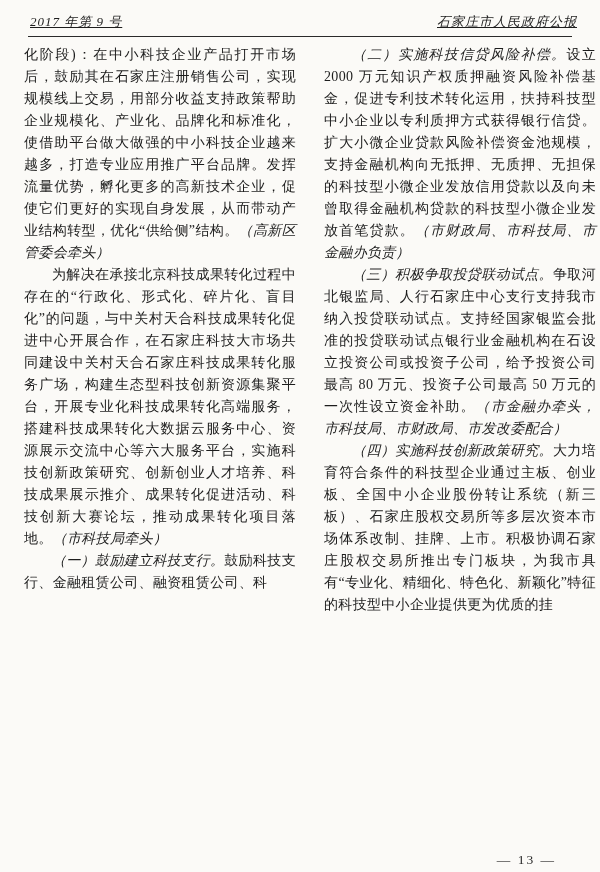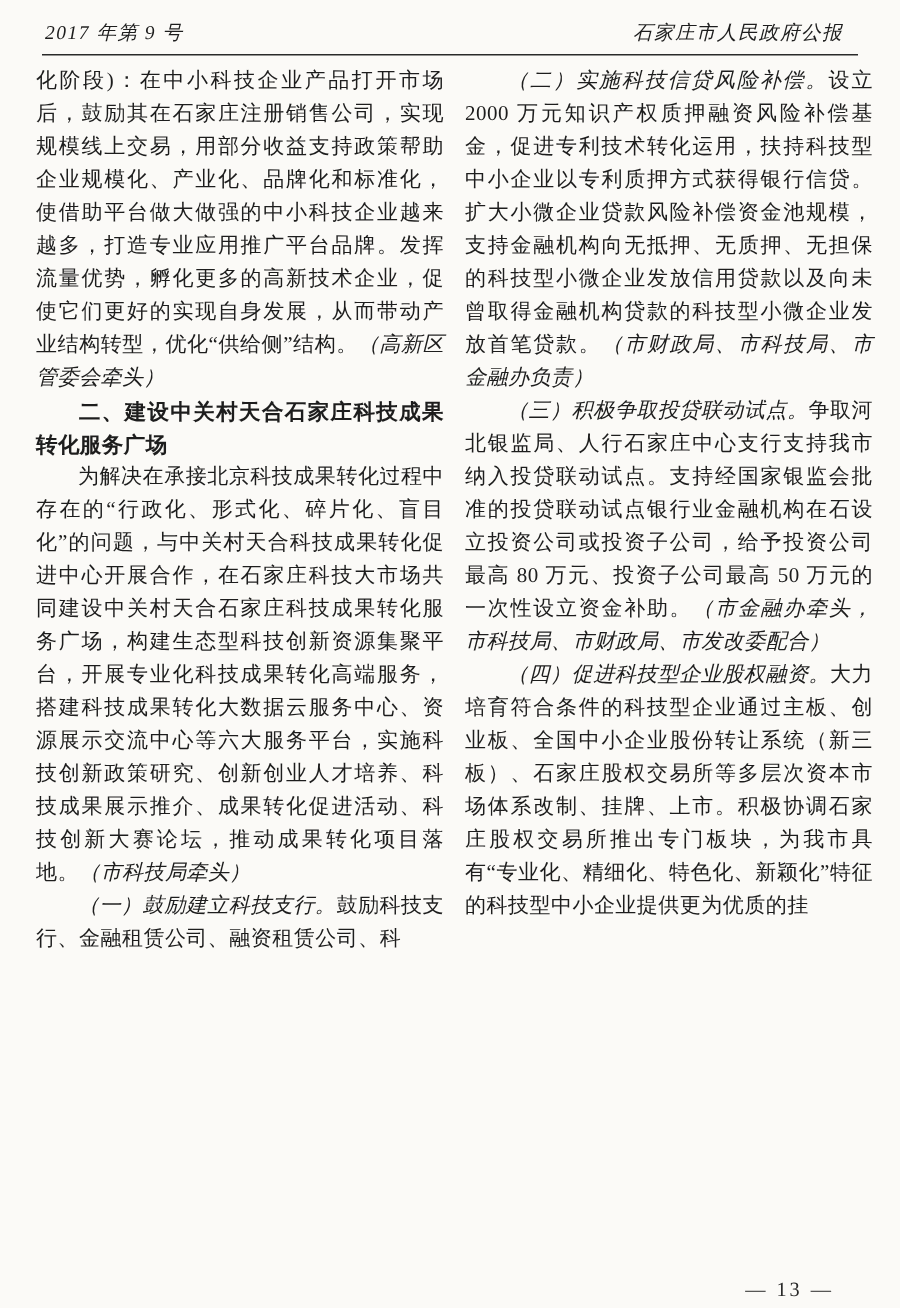--- a/index.html
+++ b/index.html
@@ -14,44 +14,45 @@
       height: 872px;
       margin: 0 auto;
       background: #fbfaf7;
       color: #1d1d1d;
       overflow: hidden;
     }
     .running-head {
       position: absolute;
       top: 13px;
       left: 30px;
-      right: 38px;
+      right: 23px;
       display: flex;
       justify-content: space-between;
       align-items: center;
       font-size: 13px;
       letter-spacing: 1px;
+      text-decoration: underline;
     }
     .kai {
       font-style: italic;
     }
     .head-rule {
       position: absolute;
       top: 36px;
       left: 28px;
       right: 28px;
       height: 0;
       border-top: 1.8px solid #2a2a2a;
     }
     .columns {
       position: absolute;
       top: 44px;
       left: 24px;
       display: flex;
-      gap: 14px;
+      gap: 28px;
     }
     .column {
       width: 272px;
     }
     .column p {
       margin: 0;
       font-size: 14px;
       line-height: 22px;
       letter-spacing: 0.32px;
       text-align: justify;
@@ -86,28 +87,27 @@
   <div class="running-head">
     <span class="kai">2017 年第 9 号</span>
     <span class="kai">石家庄市人民政府公报</span>
   </div>
   <div class="head-rule"></div>
 
   <div class="columns">
 
     <div class="column">
       <p class="body no-indent"><span>化阶段)：在中小科技企业产品打开市场后，鼓励其在石家庄注册销售公司，实现规模线上交易，用部分收益支持政策帮助企业规模化、产业化、品牌化和标准化，使借助平台做大做强的中小科技企业越来越多，打造专业应用推广平台品牌。发挥流量优势，孵化更多的高新技术企业，促使它们更好的实现自身发展，从而带动产业结构转型，优化“供给侧”结构。</span><span class="kai">（高新区管委会牵头）</span></p>
-      <p class="heading">二、建设中关村天合石家庄科技成果转化服务广场</p>
       <p class="body"><span>为解决在承接北京科技成果转化过程中存在的“行政化、形式化、碎片化、盲目化”的问题，与中关村天合科技成果转化促进中心开展合作，在石家庄科技大市场共同建设中关村天合石家庄科技成果转化服务广场，构建生态型科技创新资源集聚平台，开展专业化科技成果转化高端服务，搭建科技成果转化大数据云服务中心、资源展示交流中心等六大服务平台，实施科技创新政策研究、创新创业人才培养、科技成果展示推介、成果转化促进活动、科技创新大赛论坛，推动成果转化项目落地。</span><span class="kai">（市科技局牵头）</span></p>
       <p class="body"><span class="kai">（一）鼓励建立科技支行。</span><span>鼓励科技支行、金融租赁公司、融资租赁公司、科</span></p>
     </div>
 
     <div class="column">
       <p class="body"><span class="kai">（二）实施科技信贷风险补偿。</span><span>设立 2000 万元知识产权质押融资风险补偿基金，促进专利技术转化运用，扶持科技型中小企业以专利质押方式获得银行信贷。扩大小微企业贷款风险补偿资金池规模，支持金融机构向无抵押、无质押、无担保的科技型小微企业发放信用贷款以及向未曾取得金融机构贷款的科技型小微企业发放首笔贷款。</span><span class="kai">（市财政局、市科技局、市金融办负责）</span></p>
       <p class="body"><span class="kai">（三）积极争取投贷联动试点。</span><span>争取河北银监局、人行石家庄中心支行支持我市纳入投贷联动试点。支持经国家银监会批准的投贷联动试点银行业金融机构在石设立投资公司或投资子公司，给予投资公司最高 80 万元、投资子公司最高 50 万元的一次性设立资金补助。</span><span class="kai">（市金融办牵头，市科技局、市财政局、市发改委配合）</span></p>
-      <p class="body"><span class="kai">（四）促进科技型企业股权融资。</span><span>大力培育符合条件的科技型企业通过主板、创业板、全国中小企业股份转让系统（新三板）、石家庄股权交易所等多层次资本市场体系改制、挂牌、上市。积极协调石家庄股权交易所推出专门板块，为我市具有“专业化、精细化、特色化、新颖化”特征的科技型中小企业提供更为优质的挂</span></p>
+      <p class="body"><span class="kai">（四）实施科技创新政策研究。</span><span>大力培育符合条件的科技型企业通过主板、创业板、全国中小企业股份转让系统（新三板）、石家庄股权交易所等多层次资本市场体系改制、挂牌、上市。积极协调石家庄股权交易所推出专门板块，为我市具有“专业化、精细化、特色化、新颖化”特征的科技型中小企业提供更为优质的挂</span></p>
     </div>
 
   </div>
 
   <div class="page-footer">— 13 —</div>
 
 </div>
 
 </body></html>

